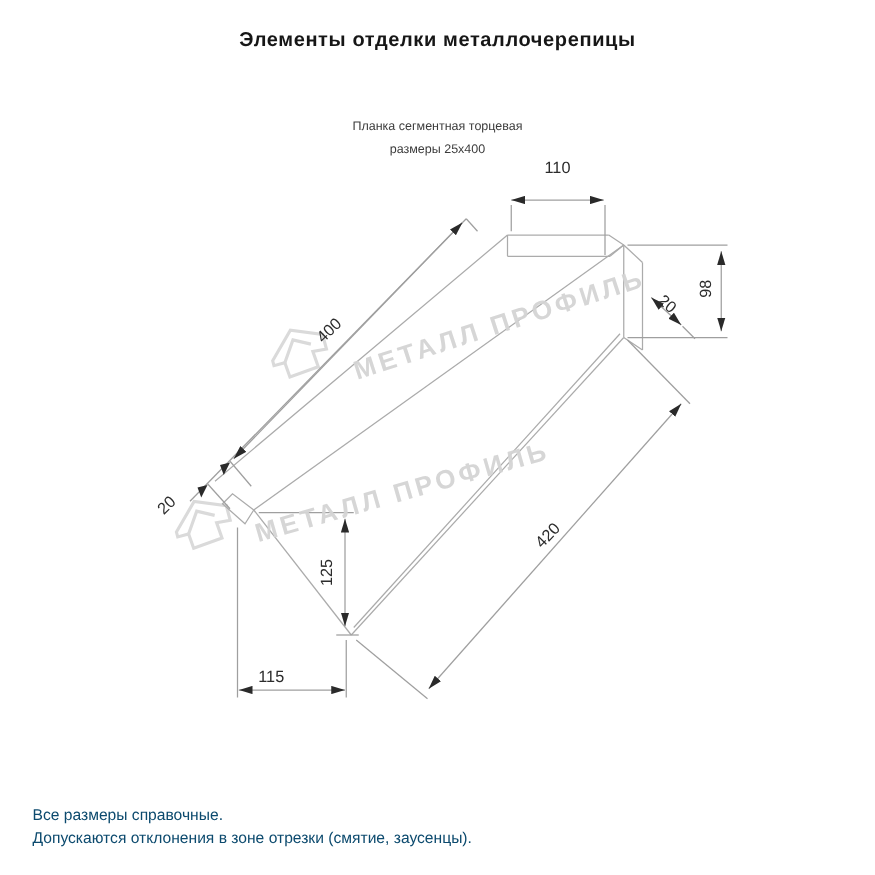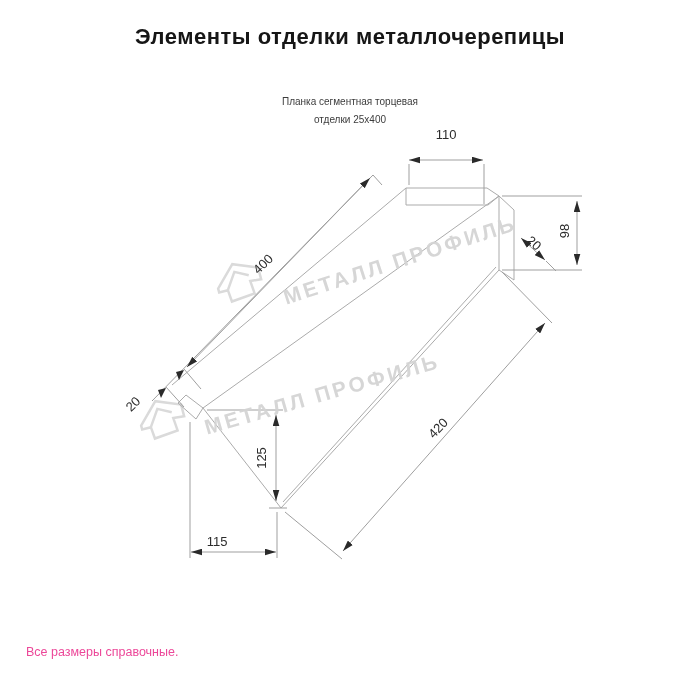--- a/index.html
+++ b/index.html
@@ -1,34 +1,34 @@
 <!DOCTYPE html>
 <html><head>
 <meta charset="utf-8">
 <style>
   html,body{margin:0;padding:0;background:#ffffff;}
   #stage{position:relative;width:700px;height:700px;background:#fff;overflow:hidden;
          font-family:"Liberation Sans", sans-serif;}
   .abs{position:absolute;}
   #title{left:0;top:24px;width:700px;text-align:center;
-         font-size:22px;font-weight:bold;color:#161616;letter-spacing:0.5px;}
+         font-size:16px;font-weight:bold;color:#161616;letter-spacing:0.5px;}
   .subtitle{left:0;width:700px;text-align:center;font-size:10px;color:#3c3c3c;}
   #subtitle1{top:96px;}
   #subtitle2{top:114px;}
   .dim{font-size:13px;color:#2c2c2c;white-space:nowrap;transform:translate(-50%,-50%);}
   .rot-90{transform:translate(-50%,-50%) rotate(-90deg);}
   .rot-d400{transform:translate(-50%,-50%) rotate(-44deg);}
   .rot-d420{transform:translate(-50%,-50%) rotate(-46deg);}
   .rot-d20l{transform:translate(-50%,-50%) rotate(-44deg);}
   .rot-d20r{transform:translate(-50%,-50%) rotate(41deg);}
   .wm{font-size:21px;font-weight:bold;letter-spacing:3px;color:#d4d4d4;
       white-space:nowrap;transform-origin:0 50%;opacity:0.95;}
   #wm1{left:284px;top:286px;transform:rotate(-18deg);}
   #wm2{left:205px;top:416px;transform:rotate(-16deg);}
-  .note{left:26px;font-size:12.5px;color:#ec4899;}
+  .note{left:26px;font-size:12.5px;color:#0c4a6e;}
   #note1{top:645px;}
   #note2{top:663px;}
   svg{position:absolute;left:0;top:0;}
   .pline{stroke:#ababab;stroke-width:1;fill:none;}
   .dline{stroke:#9f9f9f;stroke-width:1;fill:none;}
   .ah{fill:#2a2a2a;}
 </style>
 </head>
 <body>
 
@@ -102,25 +102,26 @@
       <polygon class="ah" points="166,388 158,390 161,398"></polygon>
       <polygon class="ah" points="184,370 176,372 179,380"></polygon>
     </g>
   </svg>
 
   <div class="abs wm" id="wm1">МЕТАЛЛ ПРОФИЛЬ</div>
   <div class="abs wm" id="wm2">МЕТАЛЛ ПРОФИЛЬ</div>
 
   <div class="abs" id="title">Элементы отделки металлочерепицы</div>
   <div class="abs subtitle" id="subtitle1">Планка сегментная торцевая</div>
-  <div class="abs subtitle" id="subtitle2">отделки 25х400</div>
+  <div class="abs subtitle" id="subtitle2">размеры 25х400</div>
 
   <div class="abs dim" style="left:446px;top:134px;">110</div>
   <div class="abs dim rot-90" style="left:564px;top:231px;">98</div>
   <div class="abs dim rot-d20r" style="left:534px;top:243px;">20</div>
   <div class="abs dim rot-d400" style="left:263px;top:264px;">400</div>
   <div class="abs dim rot-d20l" style="left:133px;top:404px;">20</div>
   <div class="abs dim rot-90" style="left:261px;top:458px;">125</div>
   <div class="abs dim" style="left:217px;top:541px;">115</div>
   <div class="abs dim rot-d420" style="left:438px;top:428px;">420</div>
 
   <div class="abs note" id="note1">Все размеры справочные.</div>
+  <div class="abs note" id="note2">Допускаются отклонения в зоне отрезки (смятие, заусенцы).</div>
 </div>
 
 </body></html>

